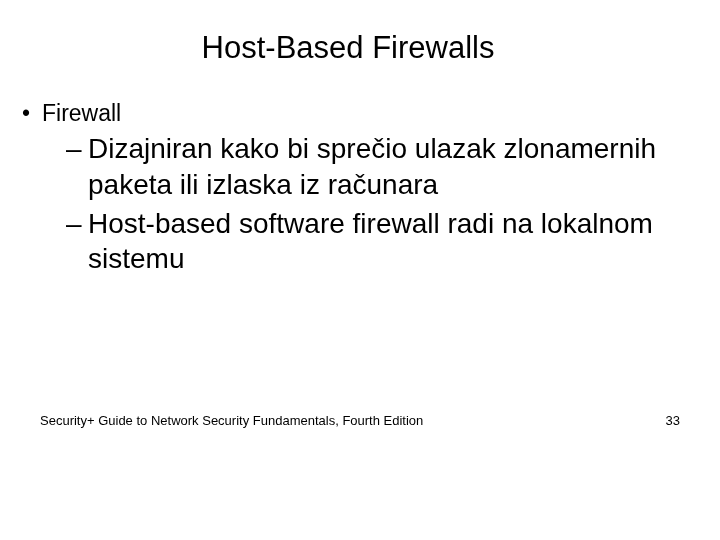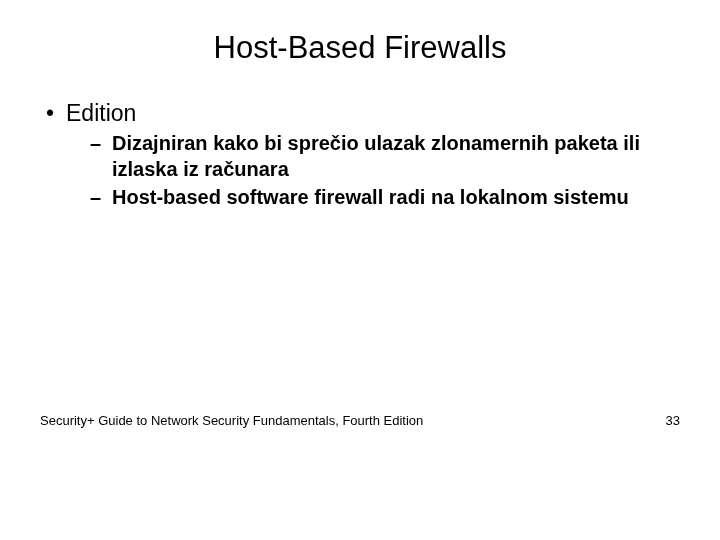--- a/index.html
+++ b/index.html
@@ -10,21 +10,21 @@
     background: #ffffff;
     font-family: Arial, Helvetica, sans-serif;
     color: #000;
     position: relative;
     overflow: hidden;
   }
   .slide {
     box-sizing: border-box;
     width: 720px;
     height: 452px;
-    padding: 30px 40px 0 40px;
+    padding: 30px 40px 0 16px;
     position: relative;
   }
   .title {
     font-size: 31px;
     text-align: center;
     margin: 0 0 34px 0;
     font-weight: normal;
   }
   ul.level1 {
     list-style: none;
@@ -42,22 +42,21 @@
     position: absolute;
     left: 6px;
     top: 0;
     font-size: 23px;
     line-height: 1.2;
   }
   ul.level2 {
     list-style: none;
     padding: 0;
     margin: 4px 0 6px 0;
-    font-size: 20px;
-    font-weight: bold;
+    font-size: 28px;
   }
   ul.level2 > li {
     position: relative;
     padding-left: 46px;
     margin-bottom: 3px;
     line-height: 1.28;
   }
   ul.level2 > li::before {
     content: "–";
     position: absolute;
@@ -78,21 +77,21 @@
 </style>
 </head>
 <body>
 
 <div class="slide">
 
   <h1 class="title">Host-Based Firewalls</h1>
 
   <ul class="level1">
     <li>
-      <span>Edition</span>
+      <span>Firewall</span>
       <ul class="level2">
         <li><span>Dizajniran kako bi sprečio ulazak zlonamernih paketa ili izlaska iz računara</span></li>
         <li><span>Host-based software firewall radi na lokalnom sistemu</span></li>
       </ul>
     </li>
   </ul>
 
   <div class="footer">
     <span>Security+ Guide to Network Security Fundamentals, Fourth Edition</span>
     <span>33</span>

